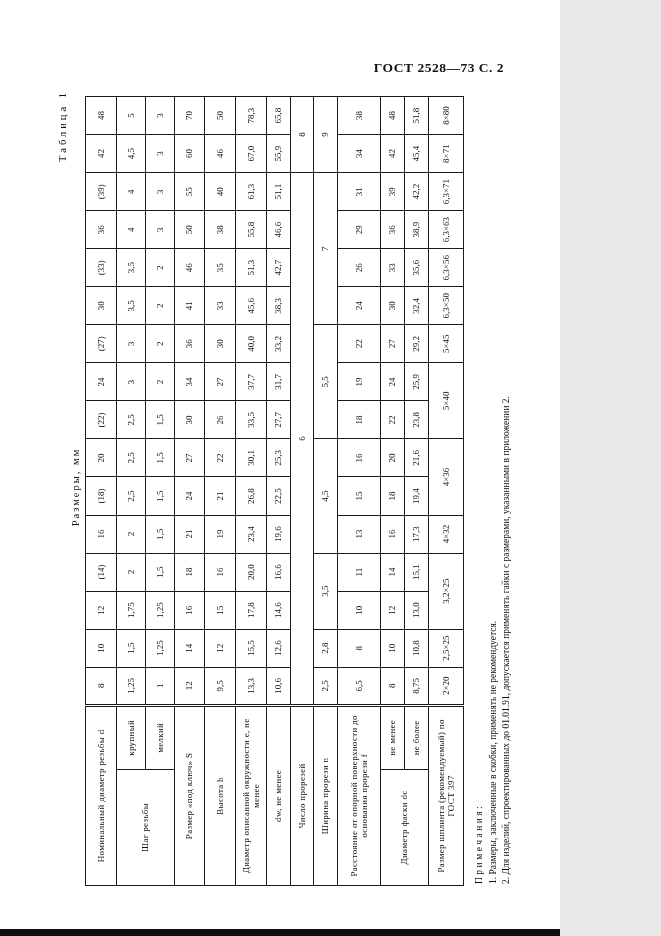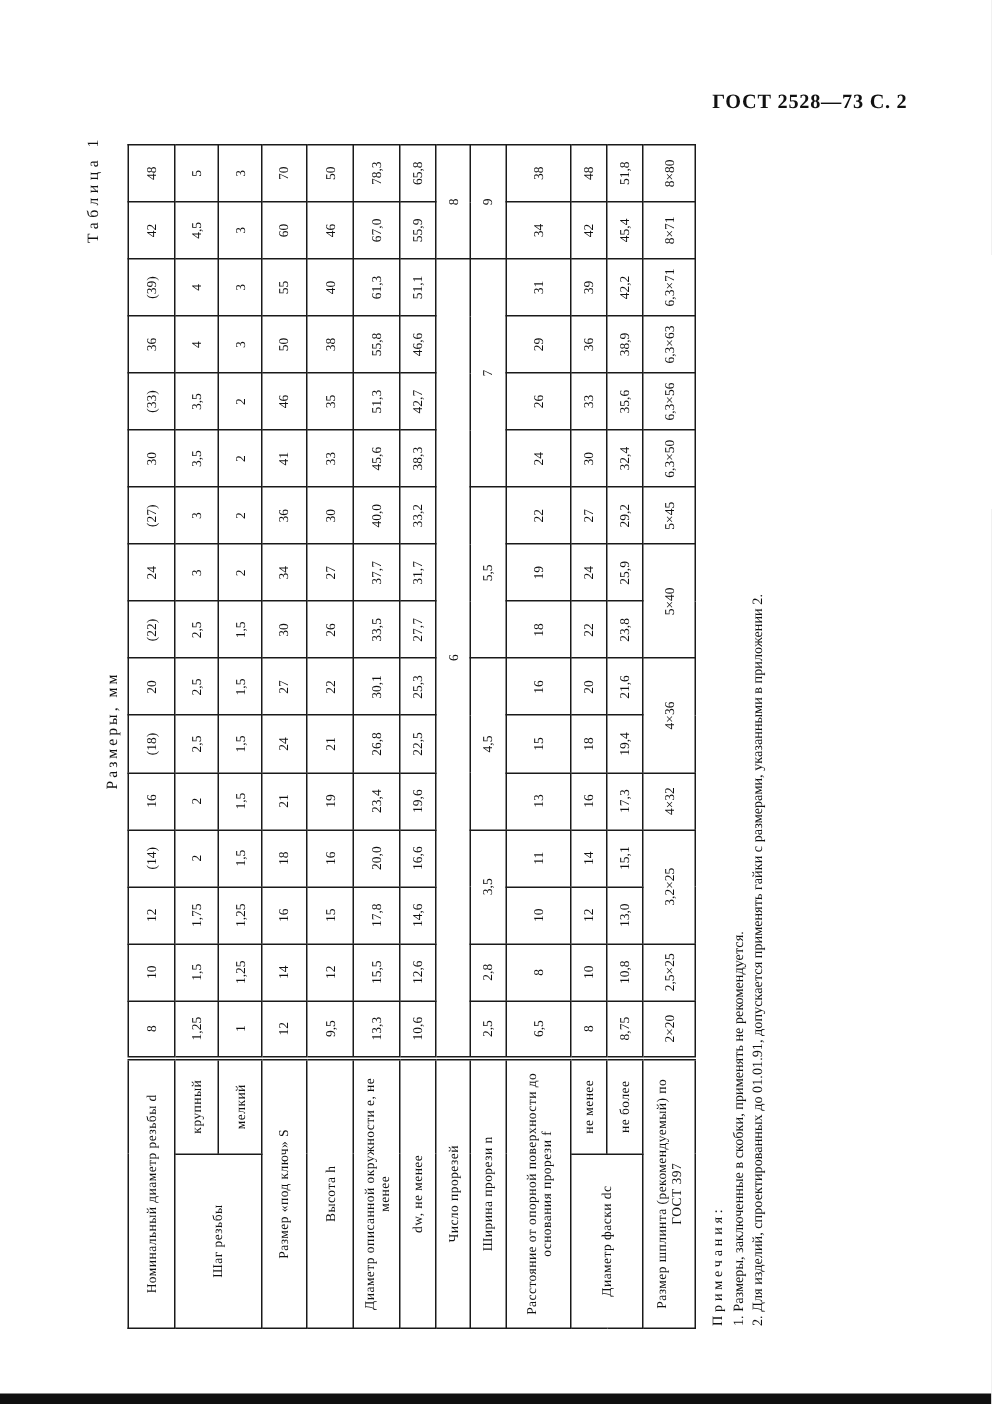--- a/index.html
+++ b/index.html
@@ -1,17 +1,17 @@
 <!DOCTYPE html>
 <html><head>
 <meta charset="utf-8">
 <style>
   html,body{margin:0;padding:0;background:#e8e8e8;}
   .sheet{
-    position:relative;width:661px;height:936px;background:#ffffff;overflow:hidden;
+    position:relative;width:560px;height:936px;background:#ffffff;overflow:hidden;
     font-family:"Liberation Serif","DejaVu Serif",serif;color:#111;
   }
   .gost-header{
     position:absolute;top:60px;right:56px;
     font-size:13.5px;font-weight:bold;letter-spacing:.5px;white-space:nowrap;
   }
   
   .land{
     position:absolute;left:57px;top:886px;width:798px;height:482px;
     transform:rotate(-90deg);transform-origin:0 0;

